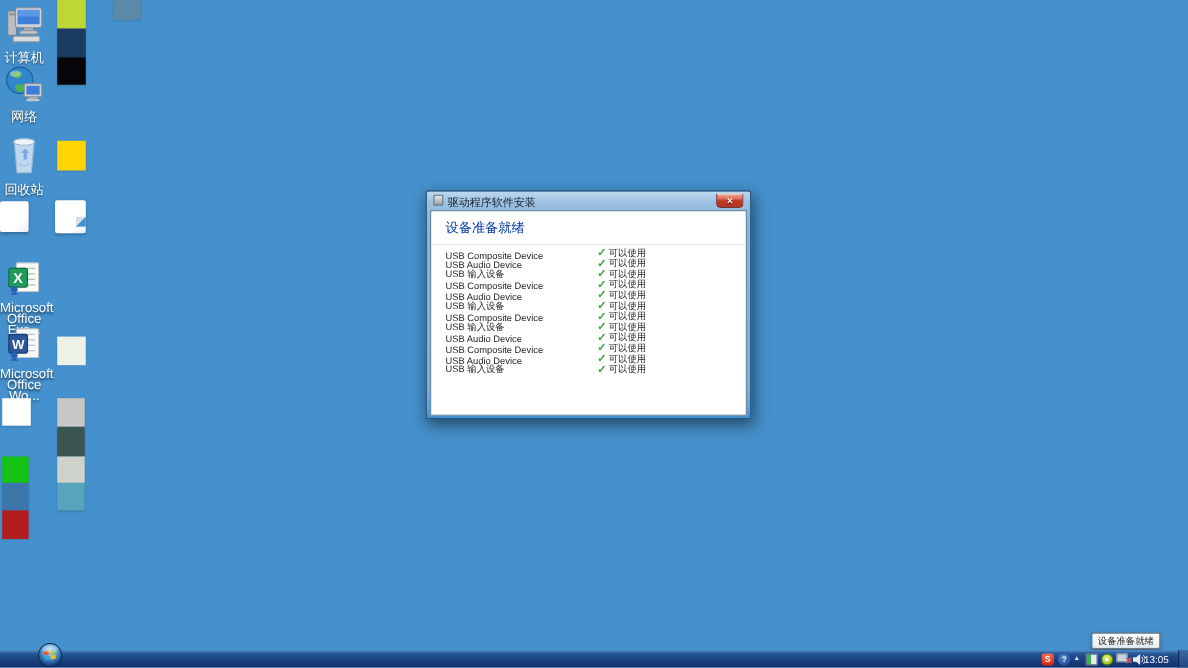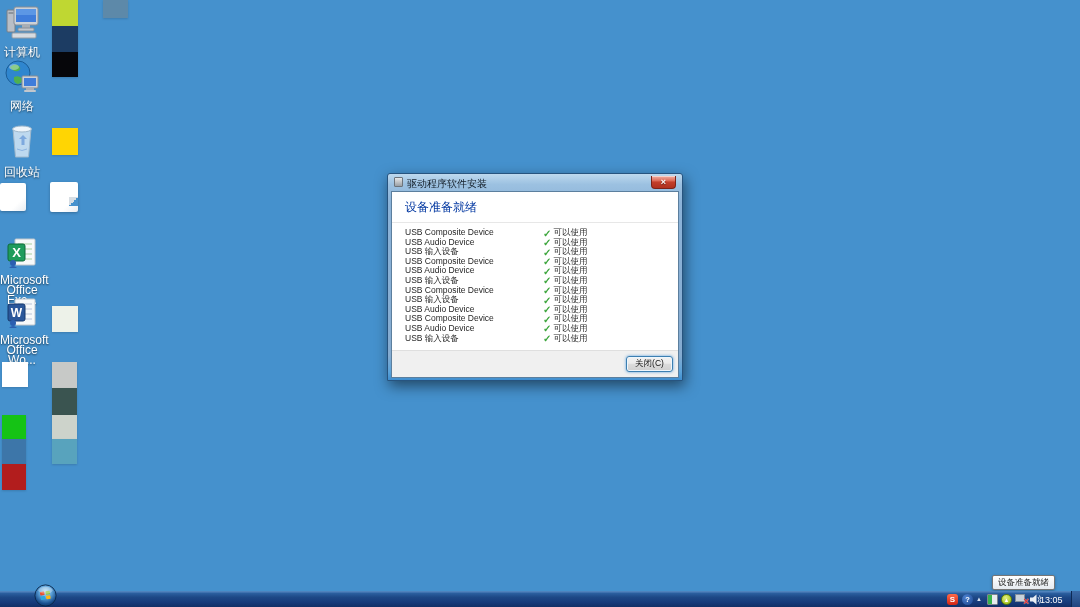--- a/index.html
+++ b/index.html
@@ -30,21 +30,21 @@
             background:linear-gradient(#f0b0a4 0%,#dd6a57 40%,#c33f2b 50%,#b0301e 100%);
             border:1px solid #7c2218; border-top:none; border-radius:0 0 4px 4px;
             display:flex; align-items:center; justify-content:center;
             box-shadow:inset 0 1px 0 rgba(255,255,255,.45); }
   .close-btn span { color:#fff; font-size:9px; font-weight:bold; line-height:9px; text-shadow:0 1px 1px rgba(0,0,0,.5); }
   .dialog-body { height:187px; background:#fff; border:1px solid #5c7f9e; display:flex; flex-direction:column; }
   .content { flex:1; overflow:hidden; }
   .heading { padding:7px 0 0 13px; font-size:12px; color:#0036a0; }
   .sep { margin-top:6px; border-top:1px solid #e7e7e7; }
   .device-list { padding:4px 0 0 13px; }
-  .dev-row { display:flex; height:9.6px; align-items:flex-start; }
+  .dev-row { display:flex; height:9.6px; align-items:flex-end; }
   .dev-name { width:138px; font-size:8.5px; color:#262626; white-space:nowrap; }
   .dev-status { display:flex; align-items:center; font-size:8.5px; color:#262626; }
   .check { color:#3ba53b; font-size:10px; font-weight:bold; margin-right:2px; line-height:9px; }
   .footer { height:27px; background:#f0f0f0; border-top:1px solid #dfdfdf;
             display:flex; align-items:center; justify-content:flex-end; padding-right:5px; }
   .btn-close { width:47px; height:16px; font-size:8.5px; color:#111; font-family:inherit;
             background:linear-gradient(#f2f2f2 0%,#ebebeb 45%,#dcdcdc 50%,#cfcfcf 100%);
             border:1px solid #3c7fb1; border-radius:3px;
             box-shadow:0 0 3px rgba(70,150,220,.9), inset 0 0 0 1px #eef6fc; }
 
@@ -255,23 +255,20 @@
             </div>
           <div class="dev-row">
               <span class="dev-name">USB 输入设备</span>
               <span class="dev-status">
                 <span class="check">✓</span>
                 <span>可以使用</span>
               </span>
             </div>
         </div>
       </div>
-      <div class="footer">
-        <button class="btn-close">关闭(C)</button>
-      </div>
     </div>
   </div>
 
   <div class="tooltip">设备准备就绪</div>
 
   <div class="taskbar"></div>
 
   <svg class="start-orb" viewBox="0 0 26 26">
     <defs>
       <radialGradient id="orbg" cx="50%" cy="32%" r="75%">

